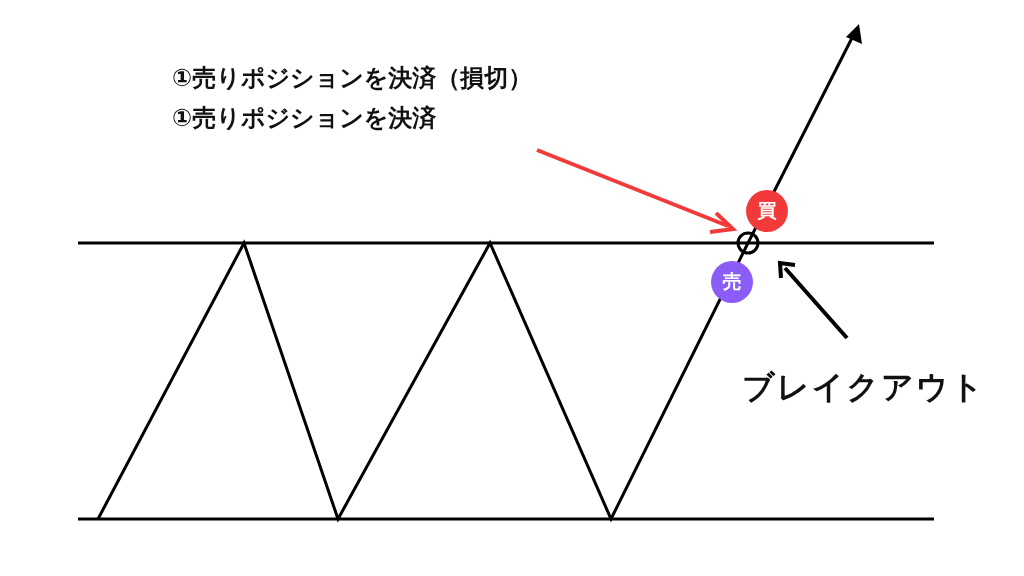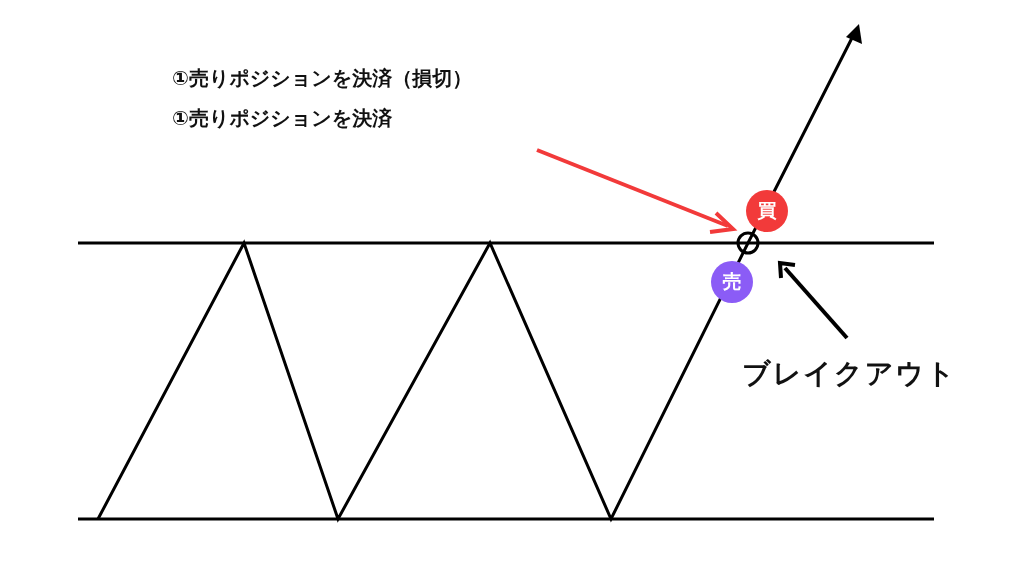--- a/index.html
+++ b/index.html
@@ -1,22 +1,22 @@
 <!DOCTYPE html>
 <html><head>
 <meta charset="utf-8">
 <style>
   html, body { margin:0; padding:0; background:#ffffff; }
   body { width:1024px; height:576px; position:relative; overflow:hidden;
          font-family:"DejaVu Sans", sans-serif; }
   svg.diagram { position:absolute; left:0; top:0; }
   .label { position:absolute; font-weight:bold; color:#111; white-space:nowrap; }
-  .annot-line { font-size:20px; line-height:40px; }
+  .annot-line { font-size:24px; line-height:40px; }
   #annot { left:172px; top:58px; }
-  #breakout { left:742px; top:355px; font-size:28px; letter-spacing:2px; }
+  #breakout { left:742px; top:366px; font-size:32px; letter-spacing:2px; }
   .badge { position:absolute; width:42px; height:42px; border-radius:50%;
            color:#fff; font-weight:bold; font-size:19px; display:flex;
            align-items:center; justify-content:center; }
   #buy-badge { left:746px; top:190px; }
   #sell-badge { left:711px; top:261px; }
 </style>
 </head>
 <body>
 
 <svg class="diagram" width="1024" height="576" viewBox="0 0 1024 576">

